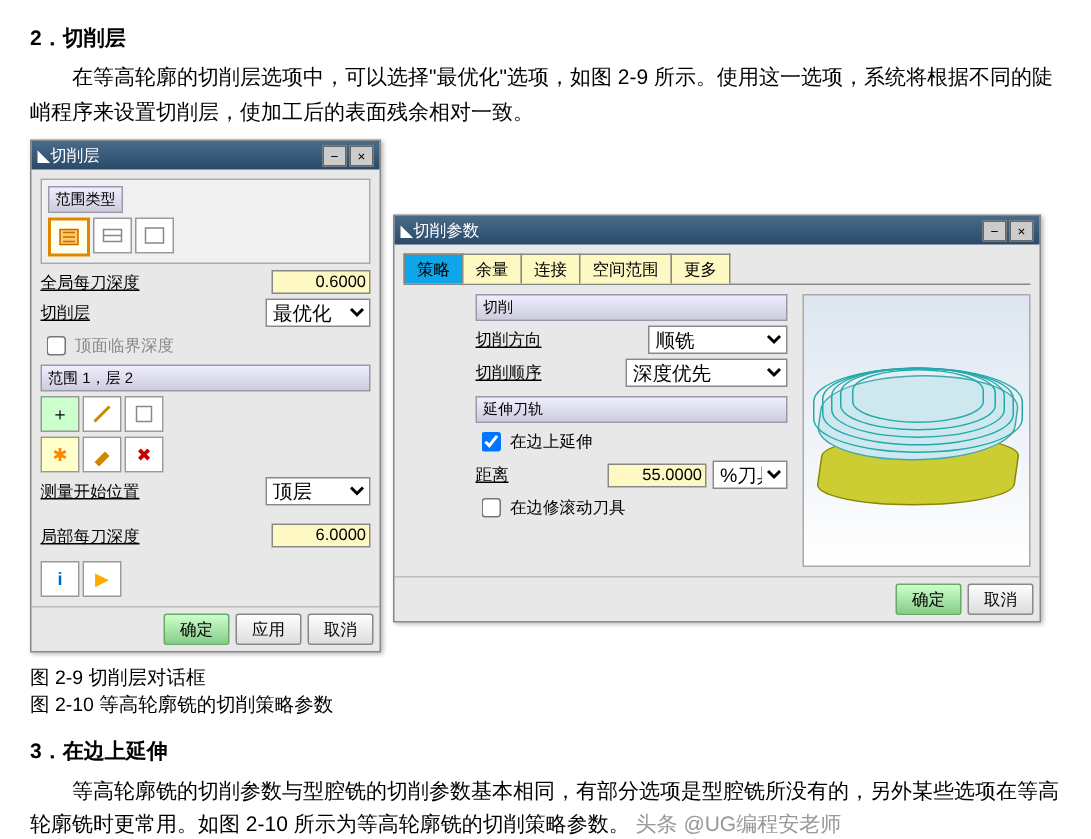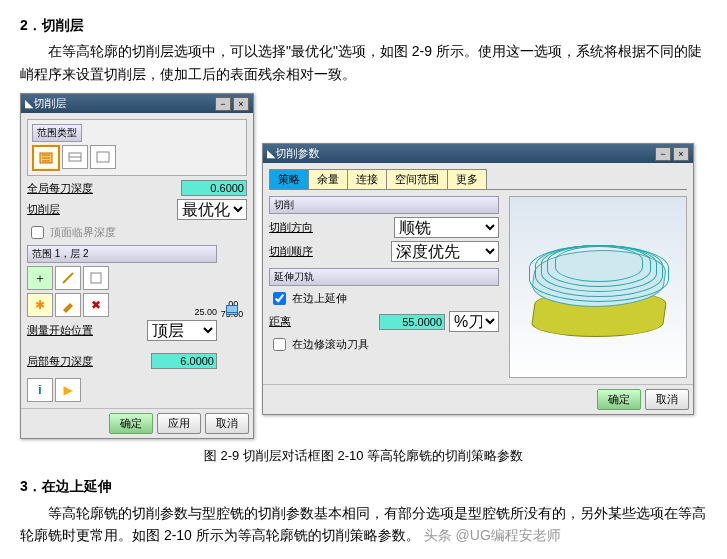--- a/index.html
+++ b/index.html
@@ -12,42 +12,42 @@
 .titlebar .sp { flex: 1; }
 .titlebar span.btn { width: 14px; height: 12px; background: #ccc; margin-left: 2px; display: inline-flex; align-items: center; justify-content: center; color: #000; font-size: 9px; border: 1px solid #666; }
 .body { padding: 6px; }
 .group { border: 1px solid #aaa; background: #f0f0f0; padding: 4px; margin-bottom: 4px; }
 .group-title { background: linear-gradient(#eef, #ccd); border: 1px solid #99a; padding: 1px 4px; display: inline-block; font-size: 10px; margin-bottom: 3px; }
 .iconbar { display: flex; gap: 2px; }
 .iconbtn { width: 24px; height: 22px; border: 1px solid #999; background: #fff; display: flex; align-items: center; justify-content: center; font-size: 12px; }
 .iconbtn.sel { border: 2px solid #d80; background: #ffe; }
 .row { display: flex; align-items: center; margin: 3px 0; gap: 4px; }
 .lbl { flex: 1; font-size: 11px; text-decoration: underline; }
-input.txt { width: 60px; font-size: 11px; text-align: right; padding: 1px 2px; border: 1px solid #888; background: #5eead4; }
-select.sel { font-size: 16px; border: 1px solid #888; background: #fff; width: 70px; }
+input.txt { width: 60px; font-size: 11px; text-align: right; padding: 1px 2px; border: 1px solid #888; background: #fef9c3; }
+select.sel { font-size: 13px; border: 1px solid #888; background: #fff; width: 70px; }
 .slider-area { display: flex; align-items: center; }
 .slider-left { flex: 1; }
 .slider-rail { width: 30px; position: relative; display: flex; flex-direction: column; align-items: center; justify-content: space-between; padding: 4px 0; font-size: 9px; }
 .railtrack { position: absolute; top: 10px; bottom: 10px; width: 3px; background: #ccc; border: 1px solid #888; left: 50%; transform: translateX(-50%); }
 .thumbsl { position: absolute; width: 10px; height: 6px; background: #8cf; border: 1px solid #369; left: 50%; transform: translateX(-50%); }
 .btns { display: flex; justify-content: flex-end; gap: 4px; padding: 4px; border-top: 1px solid #bbb; }
 .stdbtn { font-size: 11px; padding: 2px 10px; border: 1px solid #888; border-radius: 2px; background: linear-gradient(#fefefe,#ddd); }
 .stdbtn.ok { background: linear-gradient(#cfc,#8c8); border-color: #6a6; }
 .tabs { display: flex; border-bottom: 1px solid #888; }
 .tab { padding: 2px 8px; border: 1px solid #888; border-bottom: none; background: #fef9c3; font-size: 11px; margin-right: -1px; }
 .tab.active { background: #0ea5e9; }
-.paramrow { display: flex; gap: 10px; }
+.paramrow { display: flex; gap: 10px; margin-left: 48px; }
 .paramleft { width: 230px; }
 .preview { flex: 1; border: 1px solid #aaa; background: linear-gradient(#dde6f0,#fff); height: 180px; display: flex; align-items: center; justify-content: center; position: relative; }
 .shape3d { width: 150px; height: 100px; position: relative; }
 .shape-side { position: absolute; bottom: 0; left: 10px; width: 130px; height: 45px; background: #cc3; border: 1px solid #880; border-radius: 50%/30%; transform: skewX(-8deg); }
 .shape-top { position: absolute; bottom: 30px; left: 10px; width: 130px; height: 55px; background: #cfe8f0; border: 1px solid #4aa; border-radius: 50%/40%; transform: skewX(-8deg); }
 .contour { position: absolute; border: 1px solid #2aa; border-radius: 50%/40%; }
 .chkbox { display: flex; align-items: center; gap: 3px; }
-.captions { display: flex; justify-content: center; font-size: 13px; margin: 4px 0 10px; }
+.captions { display: flex; justify-content: center; font-size: 13px; margin: 4px 0 10px; flex-direction: column; }
 .watermark { position: relative; color: #999; }
 svg.ic { width: 16px; height: 16px; }
 </style>
 </head>
 <body>
 
 <p><span class="bold">2．</span><span class="bold">切削层</span></p>
 <p class="indent">在等高轮廓的切削层选项中，可以选择"最优化"选项，如图 2-9 所示。使用这一选项，系统将根据不同的陡峭程序来设置切削层，使加工后的表面残余相对一致。</p>
 
 <div class="dialogs">
@@ -124,29 +124,20 @@
           <div class="row">
               <span class="lbl">测量开始位置</span>
               <select class="sel"><option>顶层</option></select>
             </div>
           <div style="height:6px"></div>
           <div class="row">
               <span class="lbl">局部每刀深度</span>
               <input class="txt" value="6.0000" style="">
             </div>
         </div>
-        <div class="slider-rail">
-          <span>.00</span>
-          <div class="railtrack"></div>
-          <div class="thumbsl" style="top:10px"></div>
-          <span style="position:absolute;top:45%;right:30px;font-size:9px">25.00</span>
-          <div class="thumbsl" style="top:45%"></div>
-          <div class="thumbsl" style="bottom:10px"></div>
-          <span>75.00</span>
-        </div>
       </div>
       <div class="iconbar" style="margin-top:6px">
         <div class="iconbtn" style="color:#06c;font-weight:bold">i</div>
         <div class="iconbtn" style="color:#fa0">▶</div>
       </div>
     </div>
     <div class="btns">
       <button class="stdbtn ok">确定</button>
       <button class="stdbtn">应用</button>
       <button class="stdbtn">取消</button>
@@ -167,21 +158,21 @@
         <div class="tab">余量</div>
         <div class="tab">连接</div>
         <div class="tab">空间范围</div>
         <div class="tab">更多</div>
       </div>
       <div class="paramrow" style="padding-top:6px">
         <div class="paramleft">
           <div class="group-title" style="display:block">切削</div>
           <div class="row">
               <span class="lbl">切削方向</span>
-              <select class="sel" style="width:105px"><option>顺铣</option></select>
+              <select class="sel" style="width:93px"><option>顺铣</option></select>
             </div>
           <div class="row">
               <span class="lbl">切削顺序</span>
               <select class="sel" style="width:108px"><option>深度优先</option></select>
             </div>
           <div class="group-title" style="display:block;margin-top:6px">延伸刀轨</div>
           <div class="row chkbox">
               <input type="checkbox" checked="" style="">
               <span>在边上延伸</span>
             </div>

